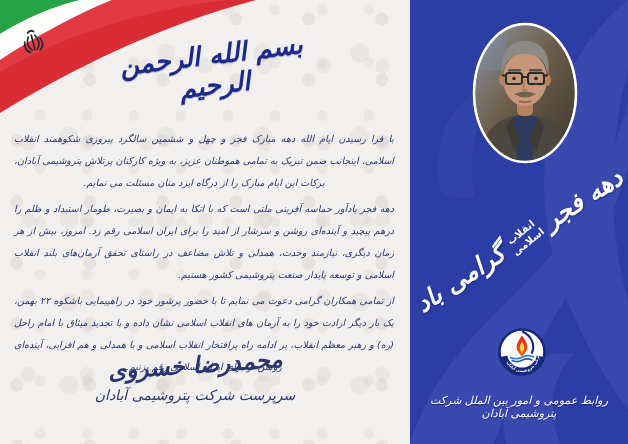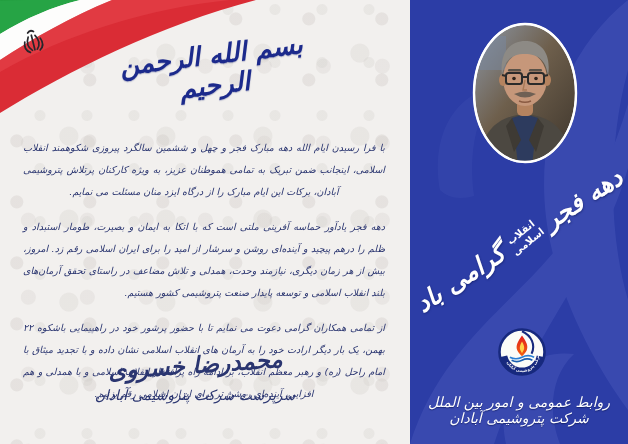--- a/index.html
+++ b/index.html
@@ -24,21 +24,21 @@
     text-align:center;direction:rtl;
     font-size:26px;font-weight:bold;font-style:italic;
     color:#1c2a8c;transform:rotate(-7deg);
     text-shadow:0 1px 1px rgba(20,30,110,.25);
   }
   .letter-body{
     position:absolute;left:10px;right:12px;top:124px;
     direction:rtl;color:#2a3570;
     font-size:9.5px;line-height:22px;font-style:italic;
   }
-  .letter-body p{margin:13px;text-align:justify;}
+  .letter-body p{margin:4px;text-align:justify;}
   .letter-body p.center-last{text-align-last:center;}
   .signature{
     position:absolute;left:55px;top:348px;width:280px;text-align:center;direction:rtl;
   }
   .signature .name{
     font-size:23px;font-weight:bold;font-style:italic;color:#2a3570;
     transform:rotate(-4deg);display:inline-block;line-height:1.5;
   }
   .signature .title{
     font-size:14px;font-style:italic;color:#2a3570;margin-top:4px;
@@ -63,21 +63,21 @@
     text-shadow:0 1px 2px rgba(10,20,80,.5);
   }
   .fajr-banner .small-stack{
     display:flex;flex-direction:column;align-items:center;
     font-size:10px;font-weight:bold;line-height:1.15;
     transform:rotate(-6deg);
   }
   .logo{position:absolute;left:86px;top:326px;width:52px;height:52px;}
   .panel-footer{
     position:absolute;left:0;right:0;top:394px;text-align:center;direction:rtl;
-    color:#ffffff;font-size:14px;font-style:italic;
+    color:#ffffff;font-size:11px;font-style:italic;
     text-shadow:0 1px 1px rgba(10,20,80,.6);
   }
 </style>
 </head>
 <body>
 
 <div class="stage">
 
   <div class="paper">
 

